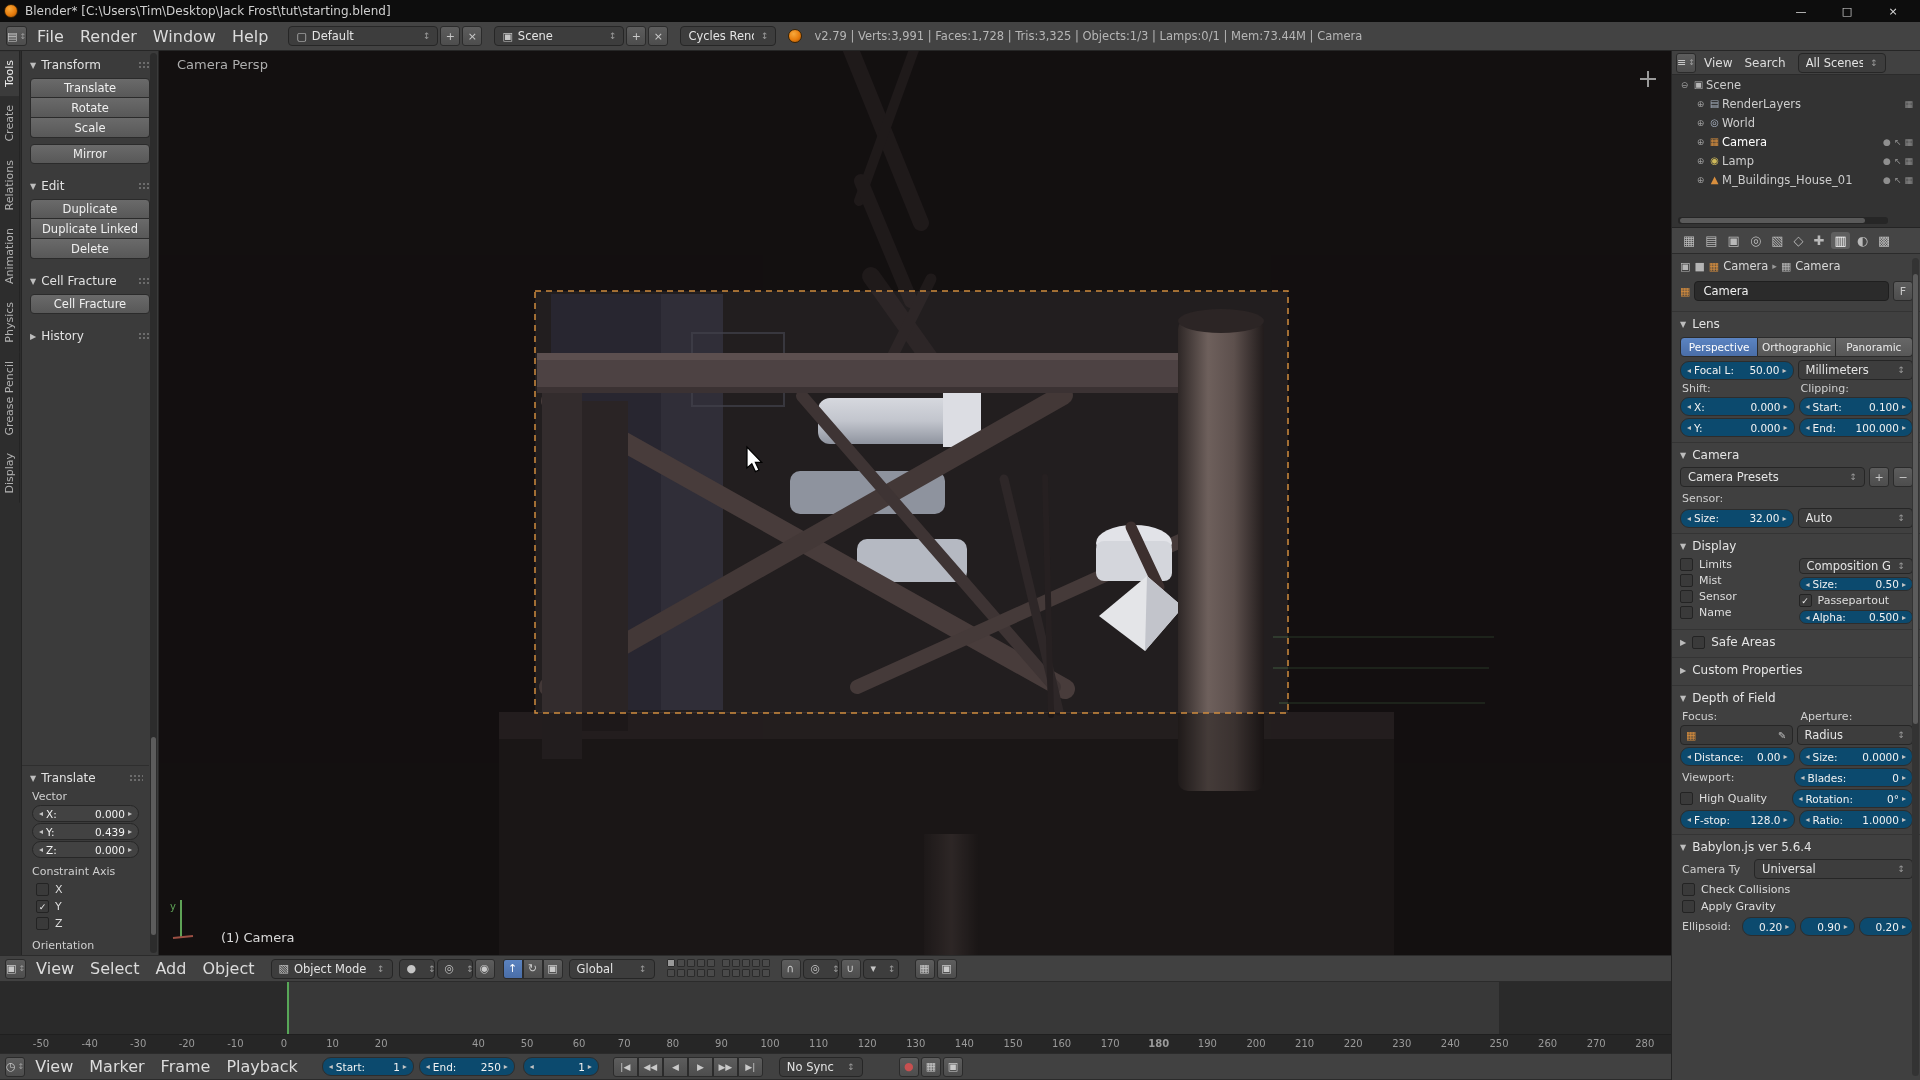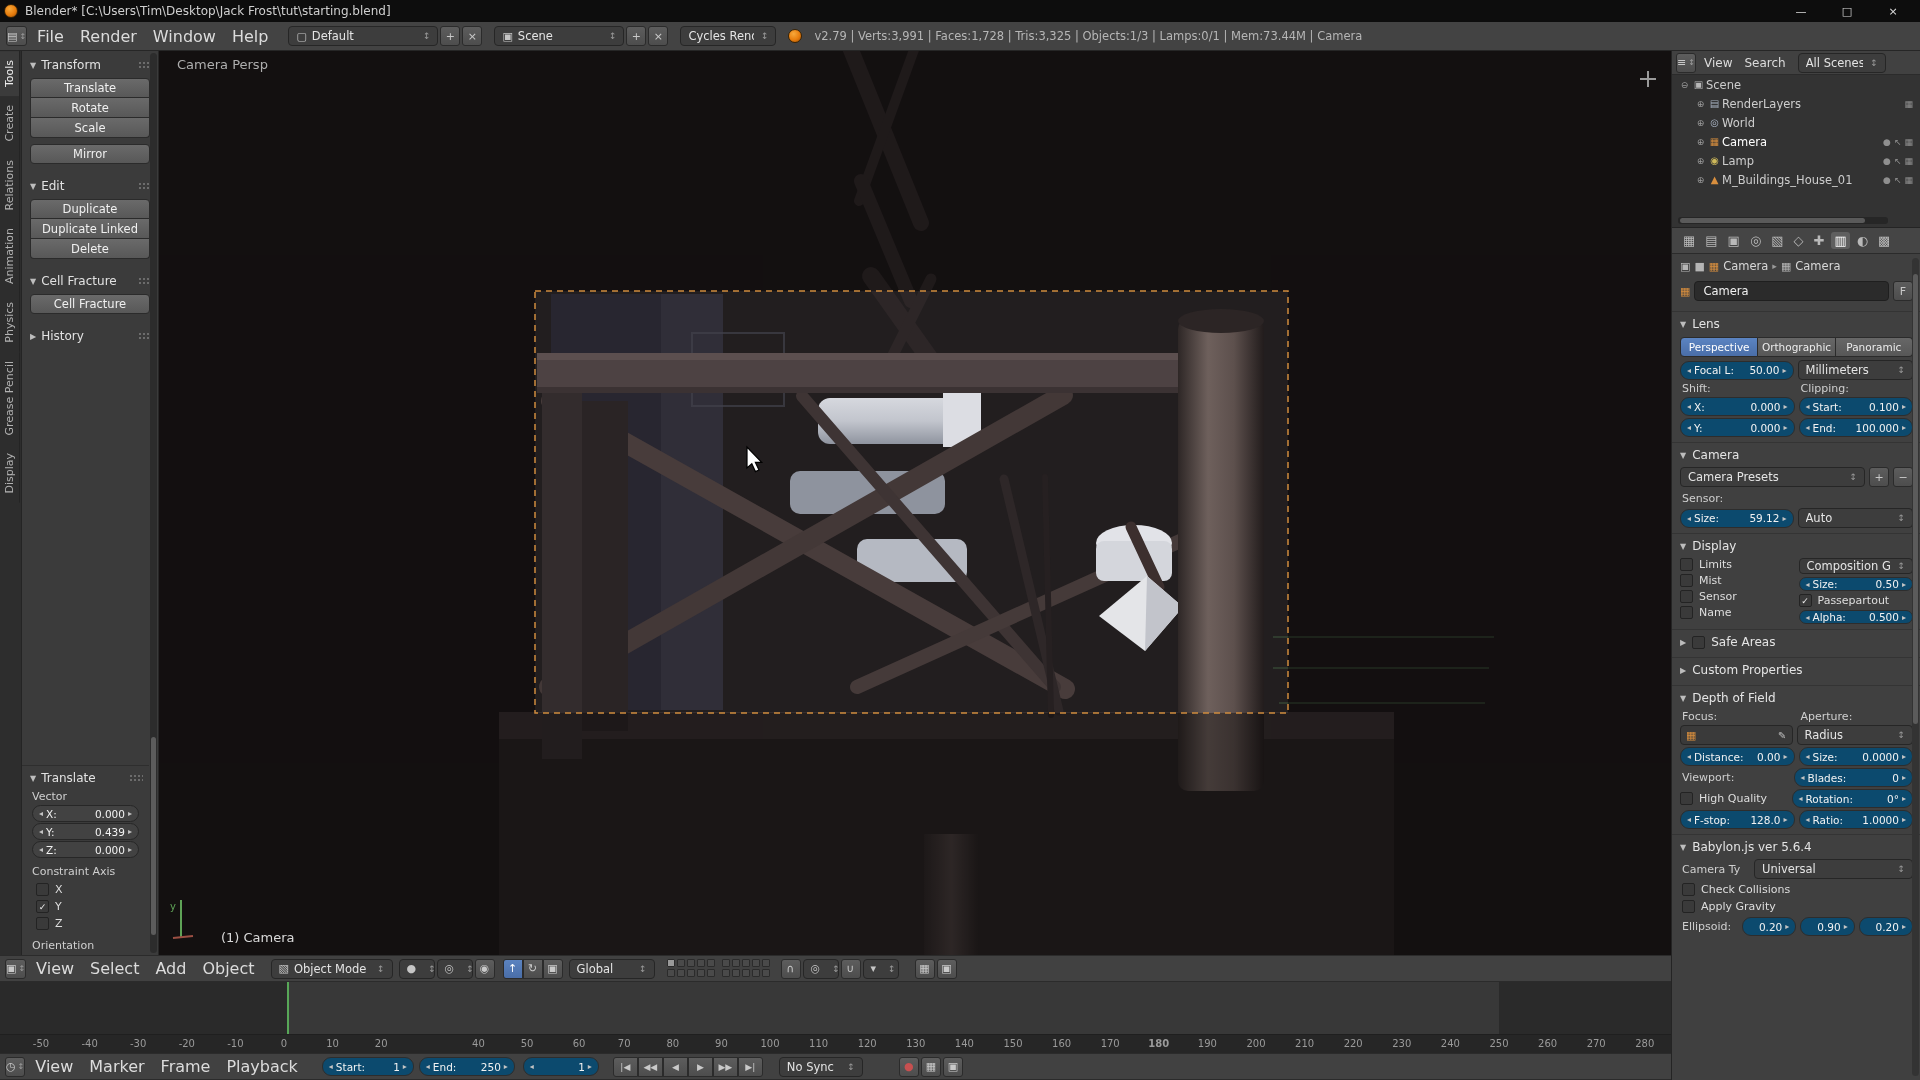--- a/index.html
+++ b/index.html
@@ -683,21 +683,21 @@
         <span class="dd">
             <span class="ddlab">Camera Presets</span>
           </span>
         <span class="icon-btn" style="flex:0 0 20px">+</span>
         <span class="icon-btn" style="flex:0 0 20px">−</span>
       </div>
       <div class="plabel">Sensor:</div>
       <div class="prow">
         <div class="numf">
           <span class="lab">Size:</span>
-            <span class="val">59.12</span>
+            <span class="val">32.00</span>
         </div>
         <span class="dd">
             <span class="ddlab">Auto</span>
           </span>
       </div>
     </div>
 
     <div class="psec">
       <div class="phead">
           <span>Display</span>

